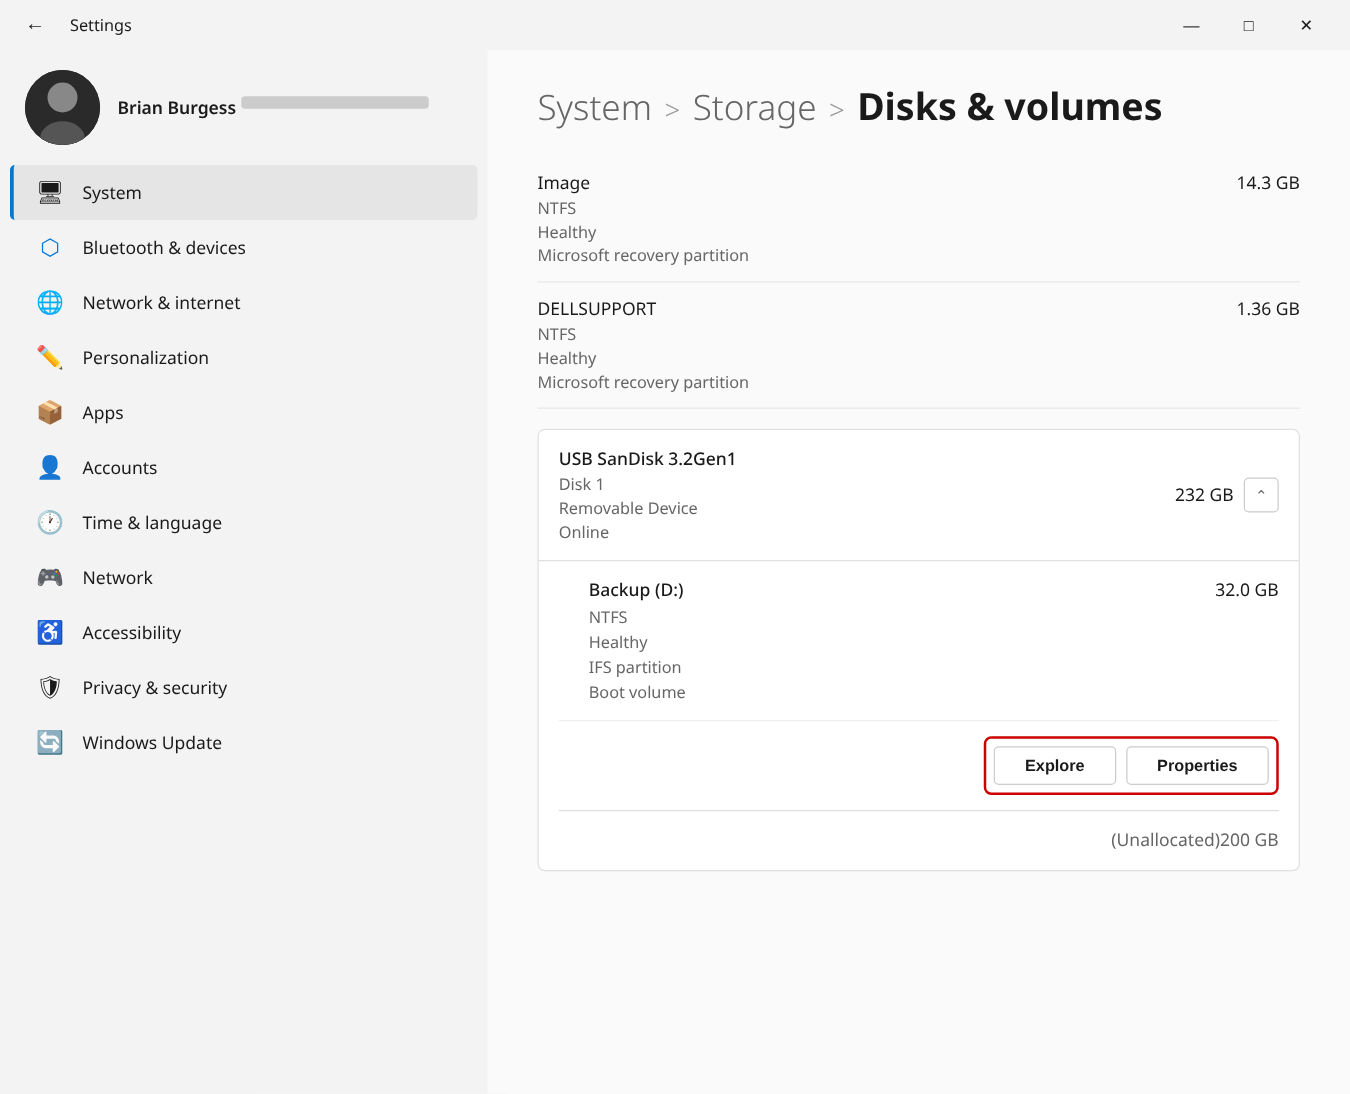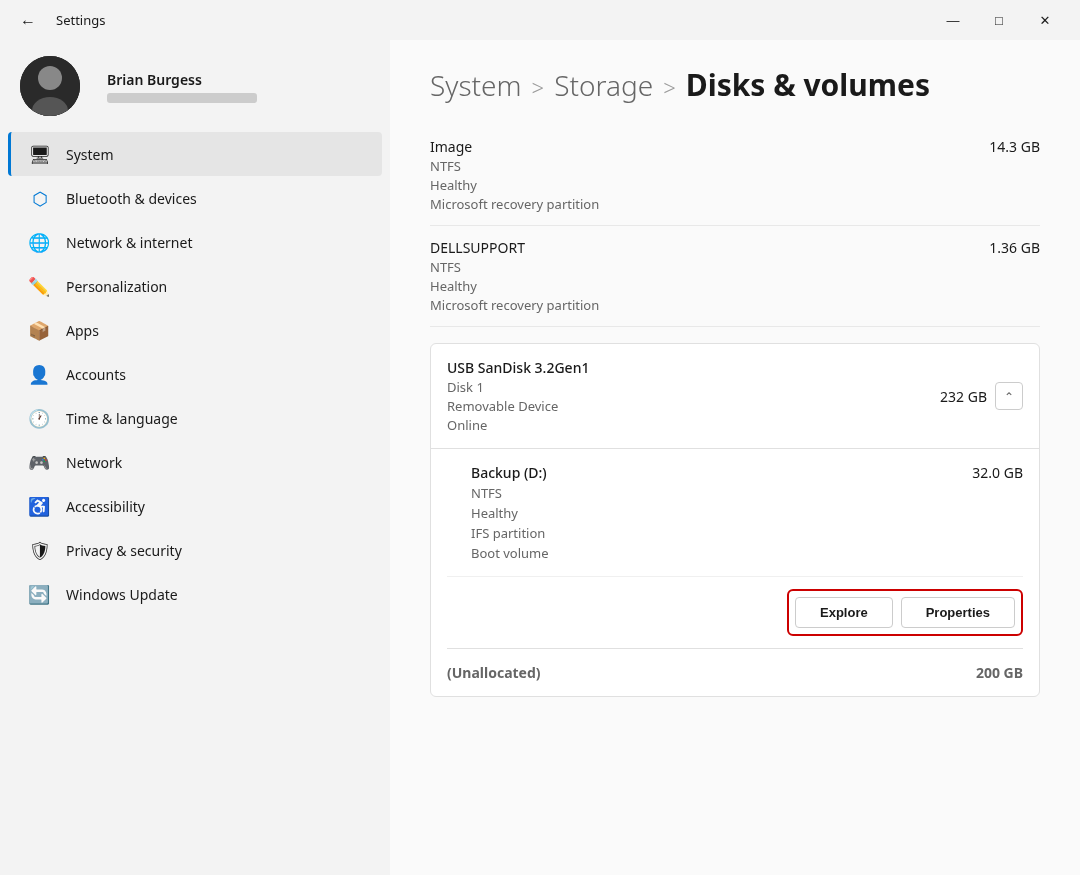--- a/index.html
+++ b/index.html
@@ -90,23 +90,22 @@
       width: 100%;
       height: 100%;
       background: linear-gradient(135deg, #3a3a3a 0%, #1a1a1a 100%);
       display: flex;
       align-items: flex-end;
       justify-content: center;
       overflow: hidden;
     }
     .user-info {
       display: flex;
-      flex-direction: column;
+      flex-direction: row;
       gap: 4px;
-      margin-left: 13px;
     }
     .user-name {
       font-size: 14px;
       font-weight: 600;
       color: #1a1a1a;
     }
     .user-email-bar {
       width: 150px;
       height: 10px;
       background: #ccc;
@@ -323,26 +322,25 @@
     }
     .highlighted-buttons {
       border: 2px solid #cc0000;
       border-radius: 6px;
       padding: 6px;
       display: inline-flex;
       gap: 8px;
     }
     .unallocated-row {
       display: flex;
-      justify-content: space-between;
+      justify-content: flex-end;
       padding: 14px 0;
       font-size: 14px;
       color: #666;
       border-top: 1px solid #e0e0e0;
-      font-weight: bold;
     }
   </style>
 </head>
 <body>
 
 <div class="title-bar">
   <button class="back-btn">←</button>
   <span class="title-bar-title">Settings</span>
   <div class="title-bar-controls">
     <button class="title-btn">—</button>

